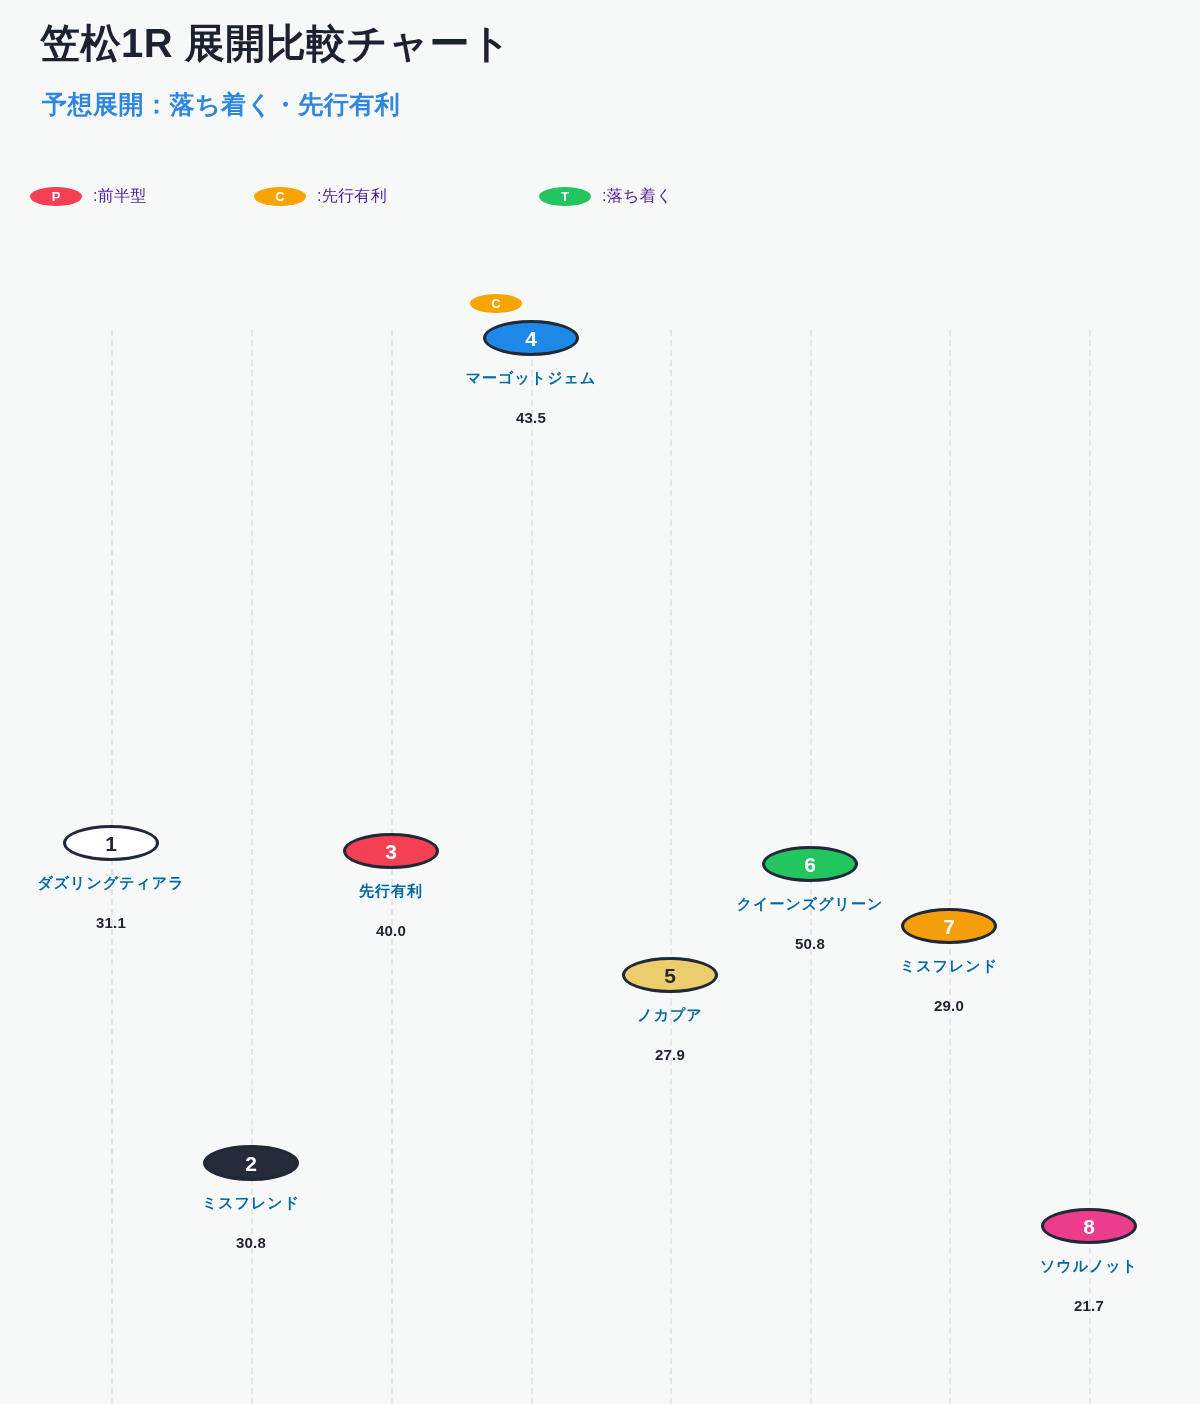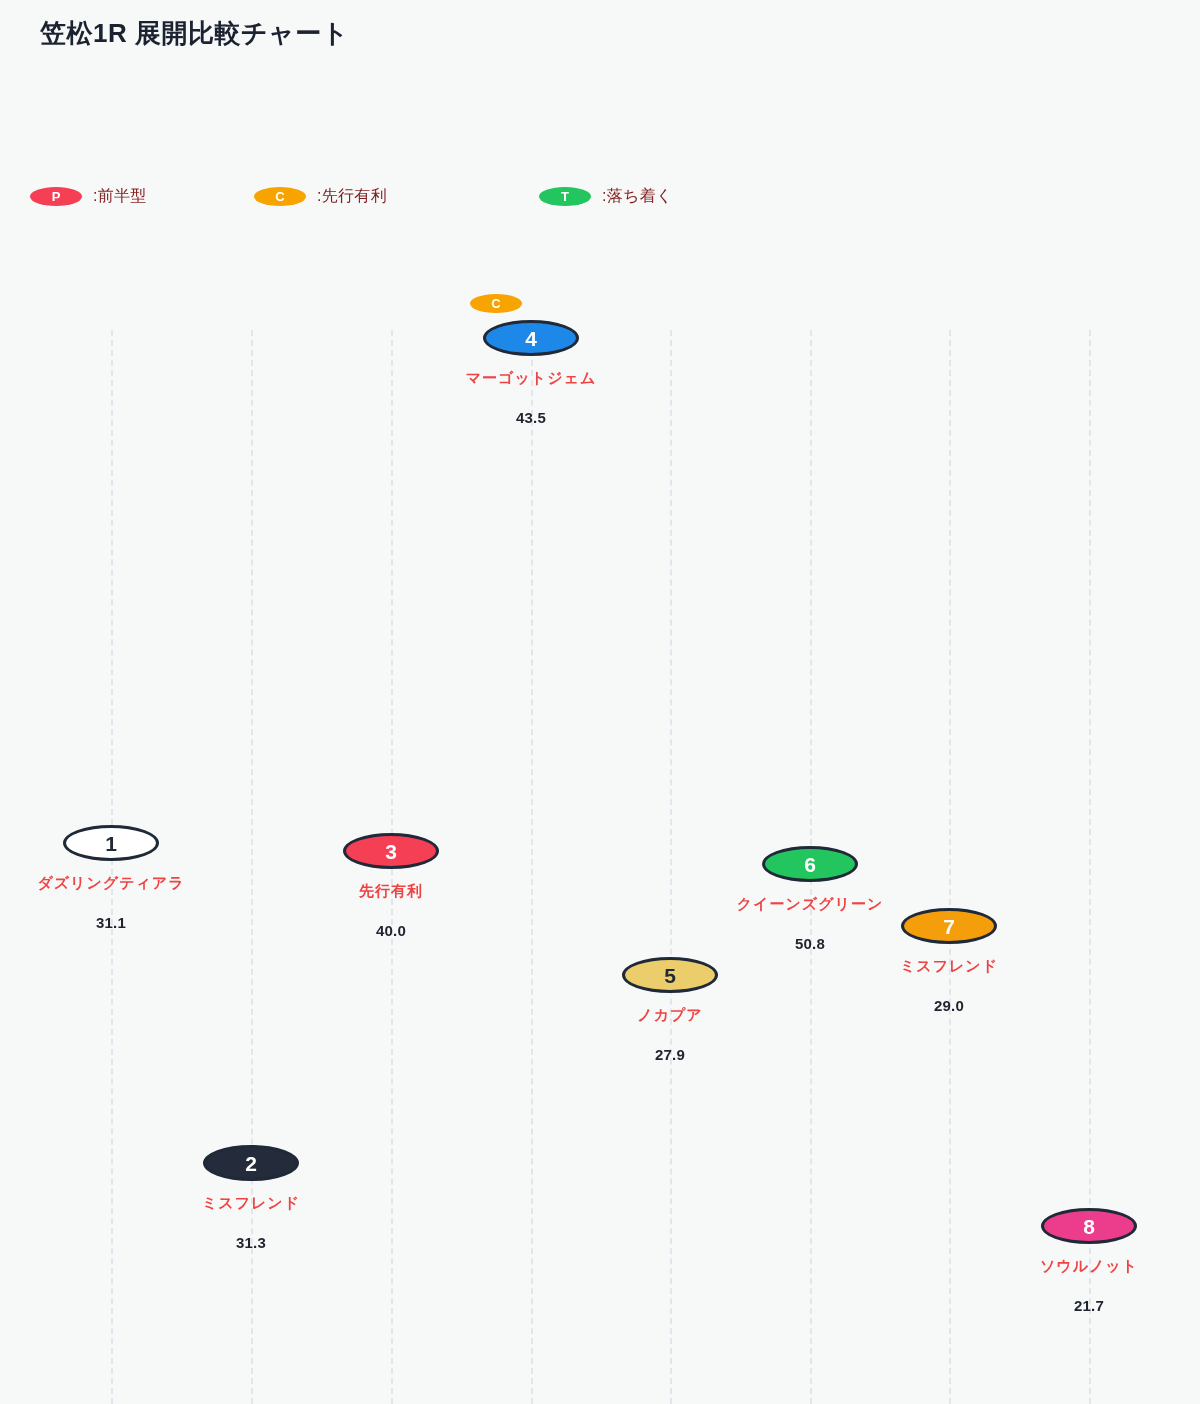--- a/index.html
+++ b/index.html
@@ -21,21 +21,21 @@
     position: relative;
     width: 1200px;
     height: 1404px;
   }
 
   
   .chart-title {
     position: absolute;
     left: 40px;
     top: 16px;
-    font-size: 26px;
+    font-size: 40px;
     font-weight: bold;
     letter-spacing: 0.5px;
     color: #1B2230;
     white-space: nowrap;
   }
   .chart-subtitle {
     position: absolute;
     left: 42px;
     top: 88px;
     font-size: 25px;
@@ -69,21 +69,21 @@
     justify-content: center;
     font-size: 13px;
     font-weight: bold;
     color: #FFFFFF;
     line-height: 1;
     flex: 0 0 auto;
   }
   .legend-text {
     margin-left: 11px;
     font-size: 16px;
-    color: #7f1d1d;
+    color: #4c1d95;
     letter-spacing: 0.3px;
   }
 
   
   .plot {
     position: absolute;
     left: 0;
     top: 0;
     width: 1200px;
     height: 1404px;
@@ -115,21 +115,21 @@
     justify-content: center;
     font-size: 21px;
     font-weight: bold;
     line-height: 1;
   }
   .horse-name {
     margin-top: 13px;
     font-size: 15px;
     font-weight: bold;
     letter-spacing: 1px;
-    color: #ef4444;
+    color: #0369a1;
     white-space: nowrap;
   }
   .horse-value {
     margin-top: 21px;
     font-size: 15px;
     font-weight: bold;
     color: #1F2430;
     letter-spacing: 0.2px;
   }
   .horse-badge {
@@ -146,20 +146,21 @@
     line-height: 1;
   }
 </style>
 </head>
 <body>
 
 <div id="page">
 
   <div class="chart-title">笠松1R 展開比較チャート</div>
 
+  <div class="chart-subtitle">予想展開：落ち着く・先行有利</div>
 
   <div class="legend" id="legend">
       <div class="legend-item" style="left: 0px;">
         <span class="legend-badge" style="background: rgb(244, 63, 84);">P</span>
         <span class="legend-text">:前半型</span>
       </div>
       <div class="legend-item" style="left: 224px;">
         <span class="legend-badge" style="background: rgb(248, 164, 0);">C</span>
         <span class="legend-text">:先行有利</span>
       </div>
@@ -179,21 +180,21 @@
       <div class="gridline" style="left: 949px;"></div>
       <div class="gridline" style="left: 1089px;"></div>
       <div class="horse" style="left: 111px; top: 825px;">
         <div class="horse-ellipse" style="background: rgb(255, 255, 255); color: rgb(31, 41, 55);">1</div>
         <div class="horse-name">ダズリングティアラ</div>
         <div class="horse-value">31.1</div>
       </div>
       <div class="horse" style="left: 251px; top: 1145px;">
         <div class="horse-ellipse" style="background: rgb(36, 43, 59); color: rgb(255, 255, 255);">2</div>
         <div class="horse-name">ミスフレンド</div>
-        <div class="horse-value">31.3</div>
+        <div class="horse-value">30.8</div>
       </div>
       <div class="horse" style="left: 391px; top: 833px;">
         <div class="horse-ellipse" style="background: rgb(244, 63, 84); color: rgb(255, 255, 255);">3</div>
         <div class="horse-name">先行有利</div>
         <div class="horse-value">40.0</div>
       </div>
       <div class="horse" style="left: 531px; top: 320px;">
         <div class="horse-ellipse" style="background: rgb(30, 136, 232); color: rgb(255, 255, 255);">4</div>
         <div class="horse-name">マーゴットジェム</div>
         <div class="horse-value">43.5</div>

